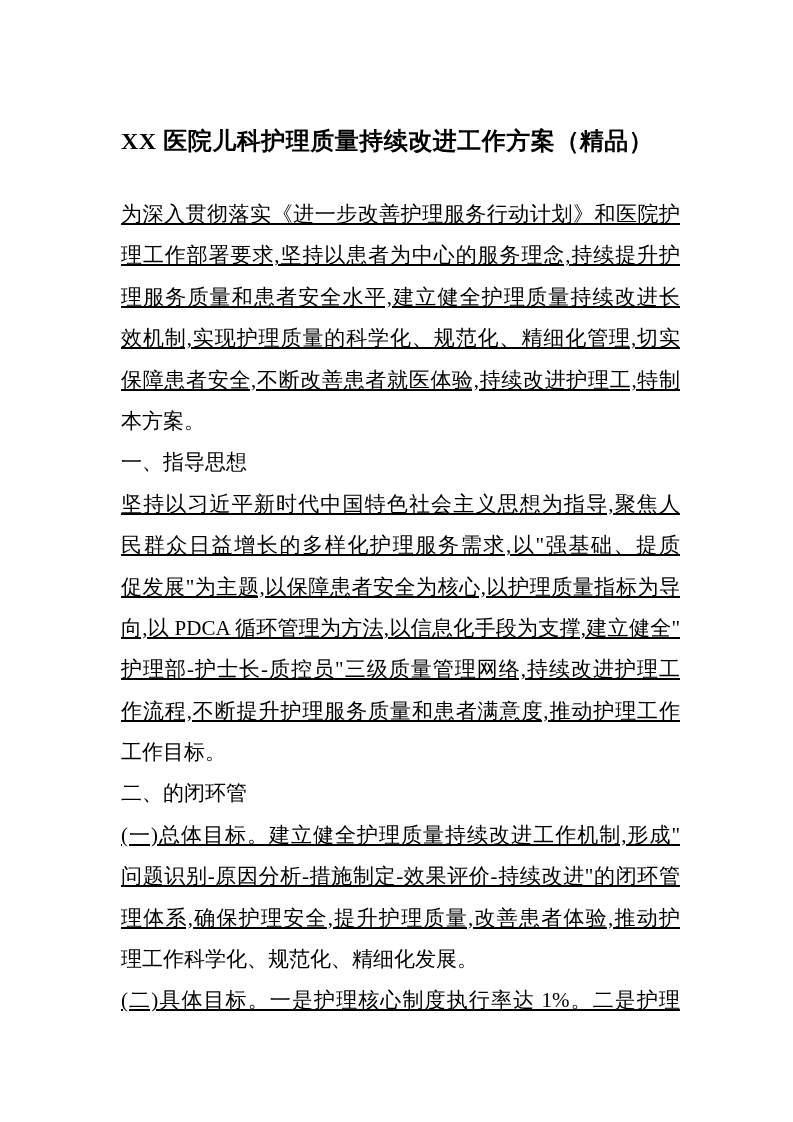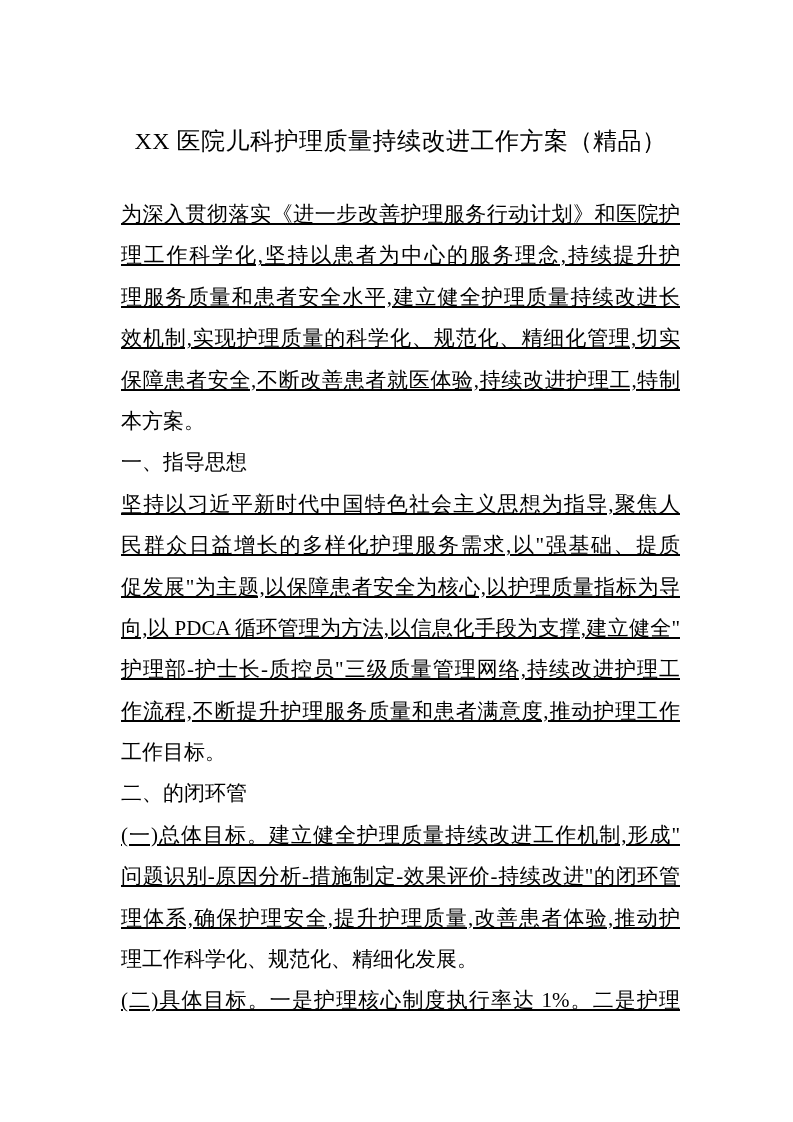--- a/index.html
+++ b/index.html
@@ -16,23 +16,23 @@
   }
   .page {
     box-sizing: border-box;
     width: 793px;
     height: 1122px;
     background: #ffffff;
     padding: 126px 113px 0 121px;
   }
   .doc-title {
     font-size: 24px;
-    font-weight: normal;
+    font-weight: bold;
     line-height: 31px;
-    text-align: center;
+    text-align: left;
     letter-spacing: 0.5px;
     white-space: nowrap;
   }
   .body-text {
     margin-top: 37px;
   }
   .line {
     font-size: 21px;
     line-height: 41.4px;
     height: 41.4px;
@@ -47,21 +47,21 @@
     text-decoration: underline;
   }
 </style>
 </head>
 <body>
 
 <div class="page">
   <div class="doc-title">XX 医院儿科护理质量持续改进工作方案（精品）</div>
   <div class="body-text">
       <div class="line fill">为深入贯彻落实《进一步改善护理服务行动计划》和医院护</div>
-      <div class="line fill">理工作科学化,坚持以患者为中心的服务理念,持续提升护</div>
+      <div class="line fill">理工作部署要求,坚持以患者为中心的服务理念,持续提升护</div>
       <div class="line fill">理服务质量和患者安全水平,建立健全护理质量持续改进长</div>
       <div class="line fill">效机制,实现护理质量的科学化、规范化、精细化管理,切实</div>
       <div class="line fill">保障患者安全,不断改善患者就医体验,持续改进护理工,特制定</div>
       <div class="line">本方案。</div>
       <div class="line">一、指导思想</div>
       <div class="line fill">坚持以习近平新时代中国特色社会主义思想为指导,聚焦人</div>
       <div class="line fill">民群众日益增长的多样化护理服务需求,以"强基础、提质量、</div>
       <div class="line fill">促发展"为主题,以保障患者安全为核心,以护理质量指标为导</div>
       <div class="line fill">向,以 PDCA 循环管理为方法,以信息化手段为支撑,建立健全"</div>
       <div class="line fill">护理部-护士长-质控员"三级质量管理网络,持续改进护理工</div>

